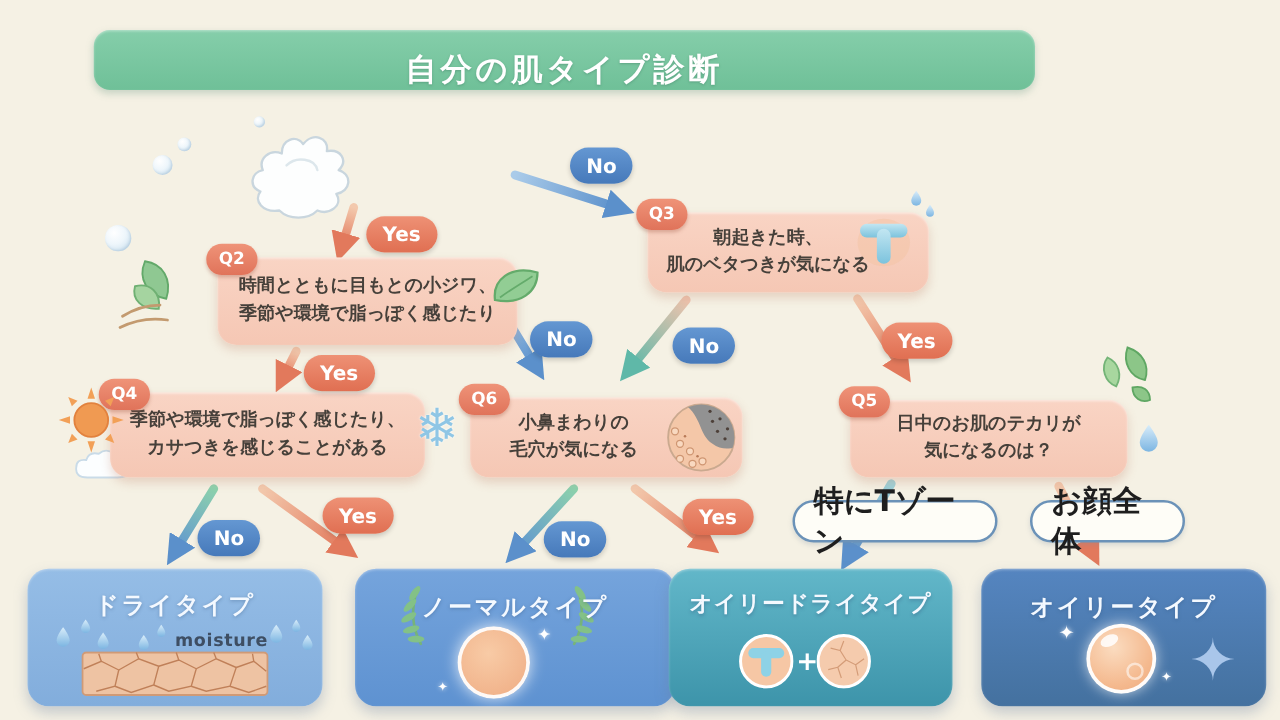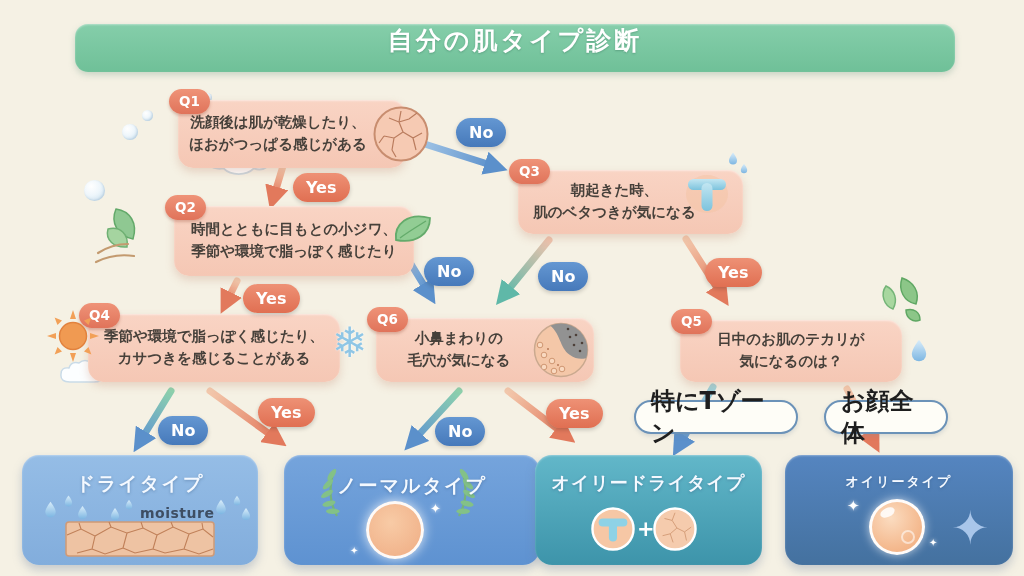--- a/index.html
+++ b/index.html
@@ -2,23 +2,23 @@
 <html><head>
 <meta charset="utf-8">
 <style>
   * { margin:0; padding:0; box-sizing:border-box; }
   html,body { width:1024px; height:576px; overflow:hidden; }
   body { font-family:"DejaVu Sans","Liberation Sans",sans-serif; }
   .stage { position:relative; width:1024px; height:576px; background:#f5f1e4; overflow:hidden; }
 
   
   .title-bar {
-    position:absolute; left:75px; top:24px; width:880px; height:48px;
+    position:absolute; left:75px; top:24px; width:753px; height:48px;
     background:linear-gradient(180deg,#85ceaa,#6fc098);
-    border-radius:13px; display:flex; align-items:flex-start; justify-content:center;
+    border-radius:13px; display:flex; align-items:flex-end; justify-content:center;
     box-shadow:0 3px 6px rgba(120,160,140,.35), inset 0 1px 2px rgba(255,255,255,.4);
     z-index:2;
   }
   .title-bar span {
     color:#ffffff; font-size:25px; font-weight:bold; letter-spacing:3px;
     text-shadow:0 1px 2px rgba(60,120,95,.45);
   }
 
   
   #arrows { position:absolute; left:0; top:0; z-index:1; }
@@ -201,29 +201,20 @@
     <path d="M459,391 L414,440" stroke="url(#lgGB2)" stroke-width="7" stroke-linecap="round" fill="none" marker-end="url(#mB)"></path>
     <path d="M508,391 L564,434" stroke="url(#lgO5)" stroke-width="7" stroke-linecap="round" fill="none" marker-end="url(#mO)"></path>
     <path d="M713,387 L680,444" stroke="url(#lgB3)" stroke-width="7" stroke-linecap="round" fill="none" marker-end="url(#mB)"></path>
     <path d="M847,389 L873,440" stroke="url(#lgO6)" stroke-width="7" stroke-linecap="round" fill="none" marker-end="url(#mO)"></path>
   </svg>
 
   <div class="title-bar">
     <span>自分の肌タイプ診断</span>
   </div>
 
-  <div class="qbox" style="left:178px;top:100px;width:228px;height:68px;padding:0 36px 0 8px;">
-    <div class="qbadge">Q1</div>
-    <span>洗顔後は肌が乾燥したり、</span>
-    <span>ほおがつっぱる感じがある</span>
-    <svg class="qicon" style="right:-24px;top:5px;width:58px;height:58px;" viewBox="0 0 58 58">
-      <circle cx="29" cy="29" r="26.5" fill="#f6cab3" stroke="#c88d6f" stroke-width="2"></circle>
-      <path d="M29,6 L27,17 L31,27 M31,27 L22,33 L20,45 M20,45 L24,52 M31,27 L41,33 L44,45 M41,33 L50,28 M27,17 L17,13 M27,17 L37,14 L45,8 M22,33 L12,31 M12,31 L7,38" stroke="#ba7c5e" stroke-width="1.2" fill="none"></path>
-    </svg>
-  </div>
 
   <div class="qbox" style="left:174px;top:206px;width:240px;height:70px;">
     <div class="qbadge">Q2</div>
     <span>時間とともに目もとの小ジワ、</span>
     <span>季節や環境で脂っぽく感じたり</span>
   </div>
 
   <div class="qbox" style="left:518px;top:170px;width:225px;height:64px;padding-right:32px;">
     <div class="qbadge">Q3</div>
     <span>朝起きた時、</span>
@@ -402,21 +393,21 @@
       <rect x="18.7" y="15" width="8.5" height="21" rx="4.2" fill="#8ed2e6"></rect>
     </svg>
     <span class="plus-sign" style="left:102px;top:62px;">+</span>
     <svg style="position:absolute;left:118px;top:52px;width:44px;height:44px;" viewBox="0 0 46 46">
       <circle cx="23" cy="23" r="21.5" fill="#f5cbad" stroke="#ffffff" stroke-width="2.5"></circle>
       <path d="M23,6 L20,14 L25,22 L18,28 L21,37 M25,22 L33,26 L35,35 M33,26 L40,21 M20,14 L12,12 M18,28 L10,30" stroke="#d49c78" stroke-width="1" fill="none"></path>
     </svg>
   </div>
 
   <div class="result result-oily">
-    <div class="rtitle" style="top:18px;font-size:13px;letter-spacing:2px;">オイリータイプ</div>
+    <div class="rtitle" style="top:18px;font-size:19px;letter-spacing:2px;">オイリータイプ</div>
     <div class="oily-ball" style="left:84px;top:44px;"></div>
     <span class="sparkle" style="left:62px;top:42px;font-size:15px;">✦</span>
     <span class="sparkle" style="left:144px;top:82px;font-size:10px;">✦</span>
     <span class="diamond" style="left:166px;top:46px;font-size:46px;">✦</span>
   </div>
 
   <svg class="decor" style="left:195px;top:100px;width:95px;height:76px;" viewBox="0 0 100 80">
     <path d="M30,72 C16,74 8,64 14,56 C4,52 6,40 16,38 C12,28 22,20 32,24 C32,12 44,8 50,16 C58,6 72,10 70,22 C82,20 88,30 80,38 C92,42 90,56 78,58 C84,68 72,76 62,72 C54,80 38,80 30,72 Z" fill="#fdfefe" stroke="#c9d6de" stroke-width="2" stroke-linejoin="round"></path>
     <path d="M36,34 C44,26 60,28 62,38" stroke="#dde7ec" stroke-width="2" fill="none" stroke-linecap="round"></path>
   </svg>

